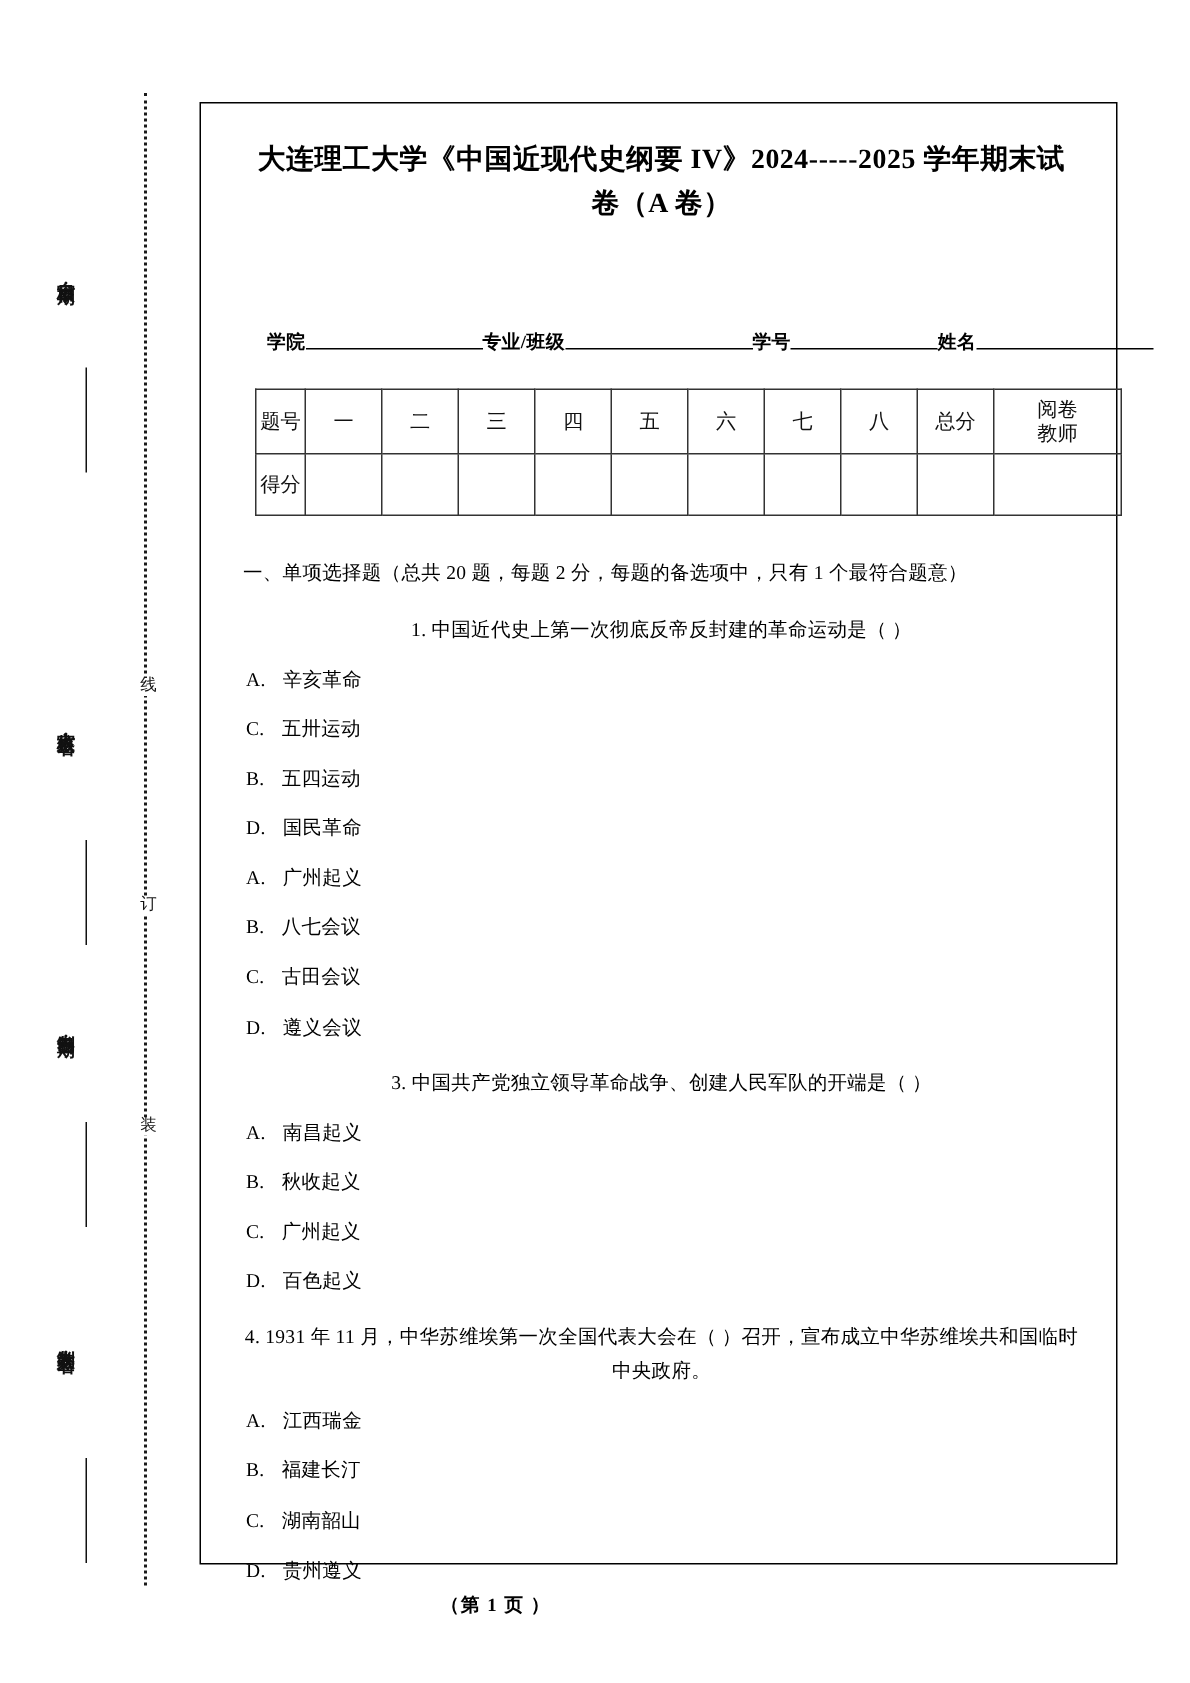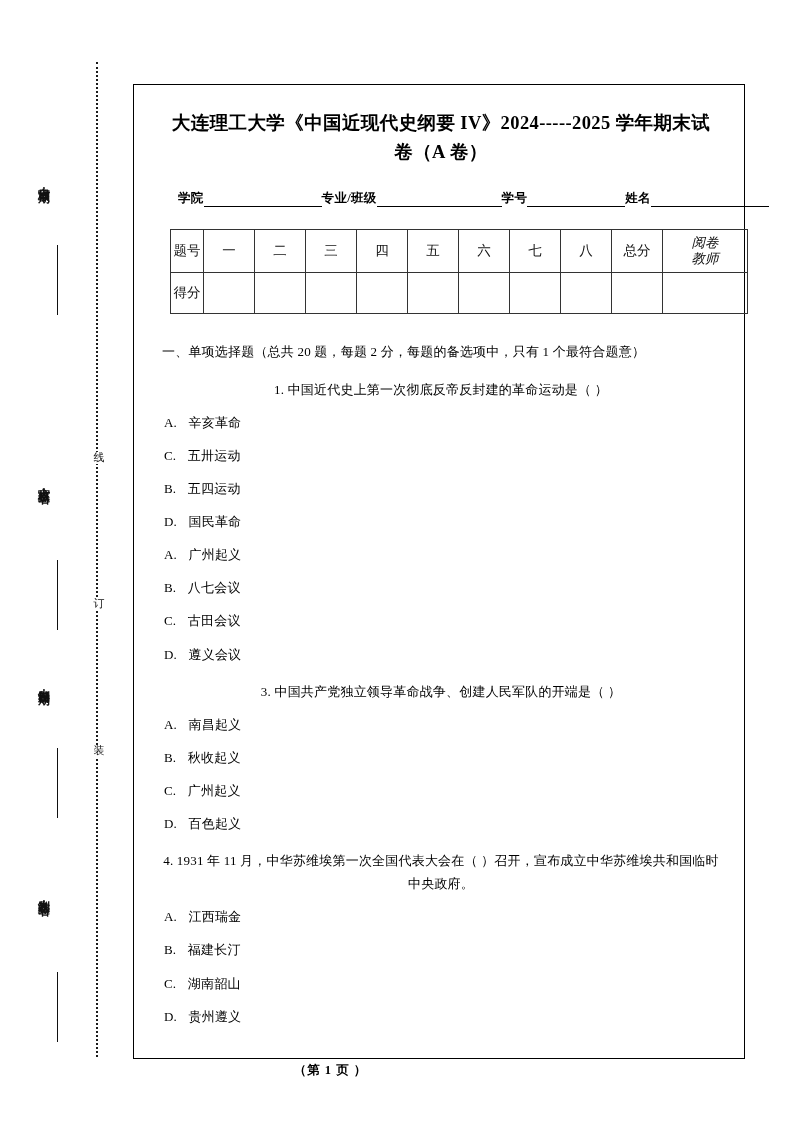--- a/index.html
+++ b/index.html
@@ -55,21 +55,21 @@
     position: absolute;
     left: 57px;
     width: 0;
     border-left: 1px solid #111;
   }
 
   
   .frame {
     position: absolute;
     left: 133px;
-    top: 84px;
+    top: 68px;
     width: 612px;
     height: 975px;
     border: 1.6px solid #000;
     box-sizing: border-box;
   }
 
   .inner {
     position: absolute;
     left: 22px;
     top: 16px;
@@ -88,21 +88,21 @@
 
   
   .infoline {
     margin: 24px 8px 0 22px;
     font-size: 12.5px;
     display: flex;
     align-items: flex-end;
     font-weight: bold;
     letter-spacing: 0.3px;
   }
-  .info-item { display: flex; align-items: flex-end; white-space: nowrap; }
+  .info-item { display: flex; white-space: nowrap; margin-top: 46px; }
   .info-label { font-size: 12.5px; }
   .blank-a { display: inline-block; border-bottom: 1px solid #000; height: 12px; }
   .b1 { width: 118px; }
   .b2 { width: 125px; }
   .b3 { width: 98px; }
   .b4 { width: 118px; }
 
   
   .score-table {
     margin: 22px 8px 0 14px;
@@ -118,21 +118,21 @@
     height: 38px;
     line-height: 1.18;
     padding: 0;
     color: #111;
   }
   .score-table tr.row-head td { height: 42px; }
   .score-table tr.row-score td { height: 40px; }
   .col-head { width: 32px; margin-left: 20px; }
   .col-num  { width: 50px; }
   .col-total{ width: 50px; }
-  .col-teacher { width: 84px; font-style: italic; }
+  .col-teacher { width: 84px; }
   .stack { display: block; line-height: 1.18; }
 
   
   .section-head {
     margin: 26px 6px 0 6px;
     font-size: 13px;
     line-height: 1.8;
     letter-spacing: 0.2px;
   }
   .q {

